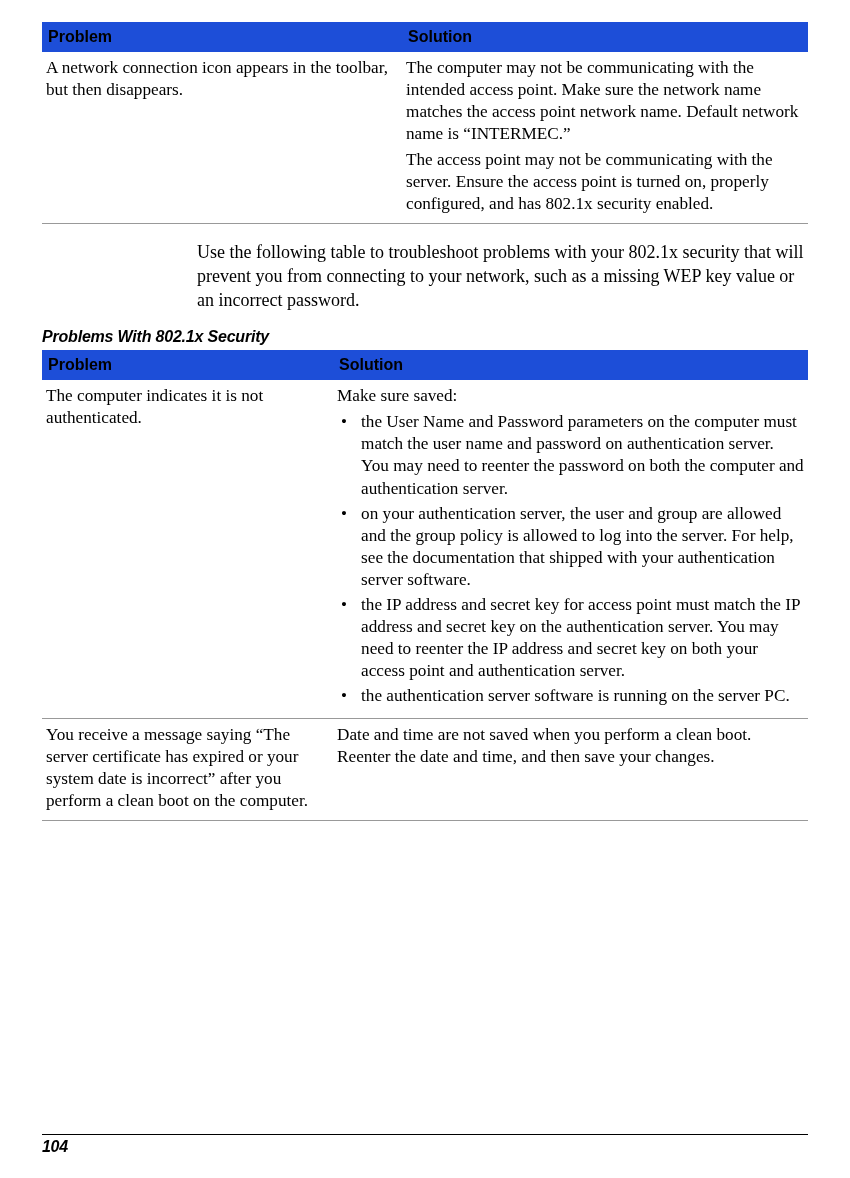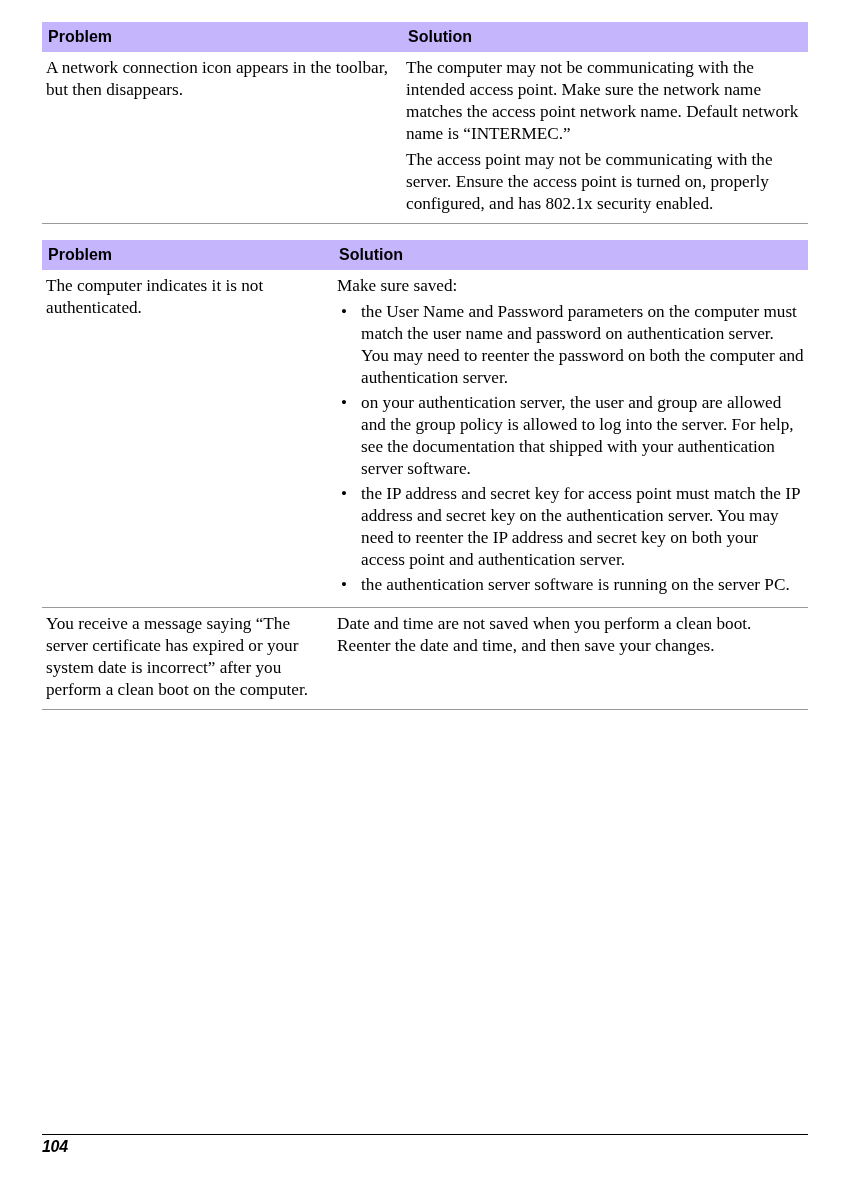--- a/index.html
+++ b/index.html
@@ -31,21 +31,21 @@
     border-bottom: 1.2px solid #000;
     margin-bottom: 12px;
   }
   table.troubleshoot {
     width: 100%;
     border-collapse: collapse;
     font-size: 17.2px;
     margin-bottom: 16px;
   }
   table.troubleshoot thead th {
-    background: #c4b5fd;
+    background: #1d4ed8;
     text-align: left;
     font-family: 'Arial Black', Arial, sans-serif;
     font-weight: 900;
     font-size: 16px;
     padding: 6px 6px 6px 6px;
     letter-spacing: 0px;
   }
   table.troubleshoot td {
     border-bottom: 0.8px solid #999;
     vertical-align: top;
@@ -138,21 +138,23 @@
       <tr>
         <td>A network connection icon appears in the toolbar, but then disappears.</td>
         <td>
           <p>The computer may not be communicating with the intended access point. Make sure the network name matches the access point network name. Default network name is “INTERMEC.”</p>
           <p>The access point may not be communicating with the server. Ensure the access point is turned on, properly configured, and has 802.1x security enabled.</p>
         </td>
       </tr>
     </tbody>
   </table>
 
+  <p class="section-intro">Use the following table to troubleshoot problems with your 802.1x security that will prevent you from connecting to your network, such as a missing WEP key value or an incorrect password.</p>
 
+  <div class="table-caption">Problems With 802.1x Security</div>
 
   <table class="troubleshoot">
     <colgroup>
         <col class="t2-col1">
         <col class="t2-col2">
       </colgroup>
     <thead>
       <tr>
         <th>Problem</th>
         <th>Solution</th>

